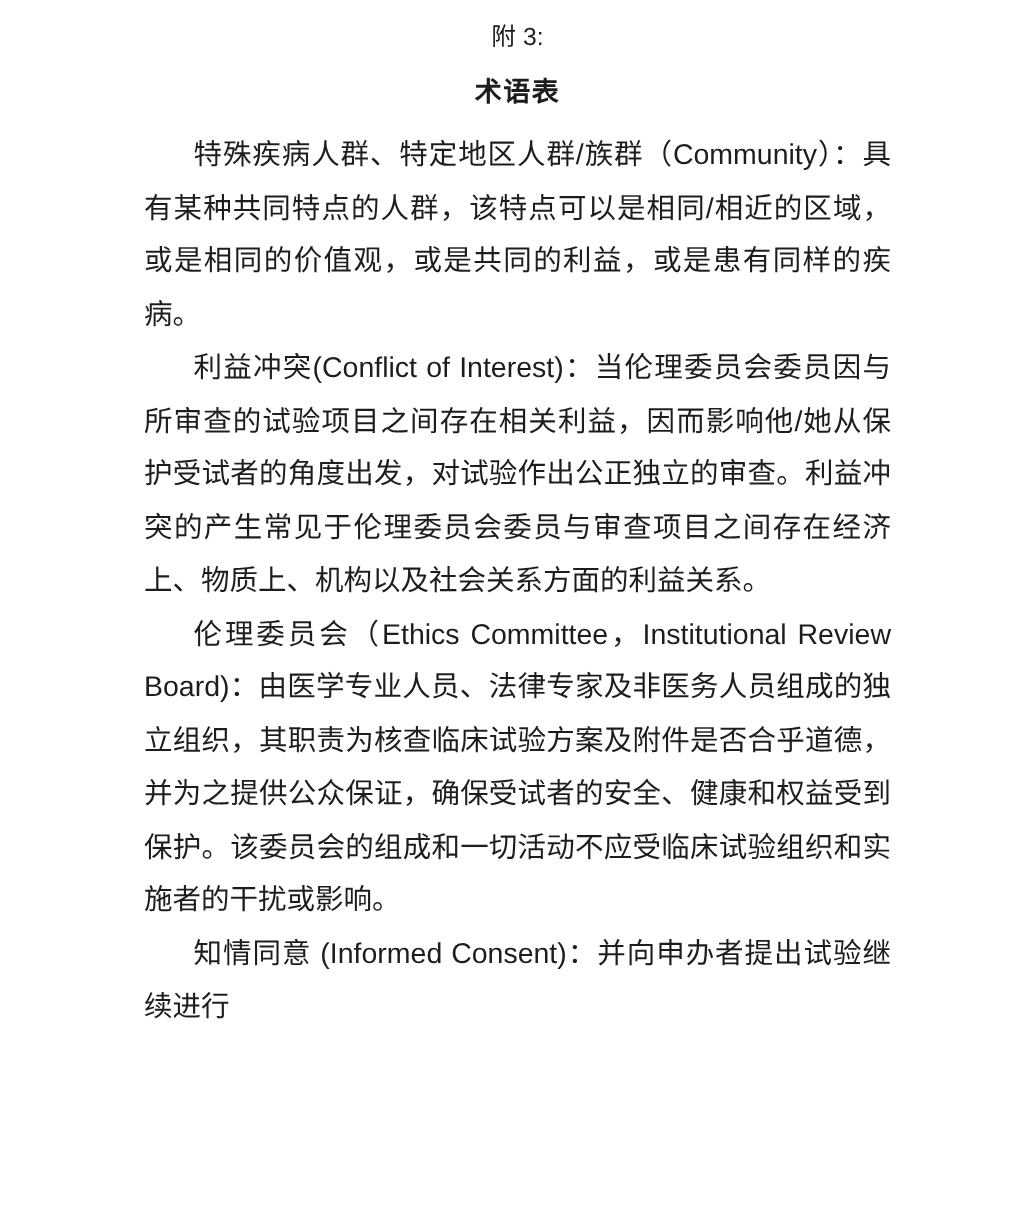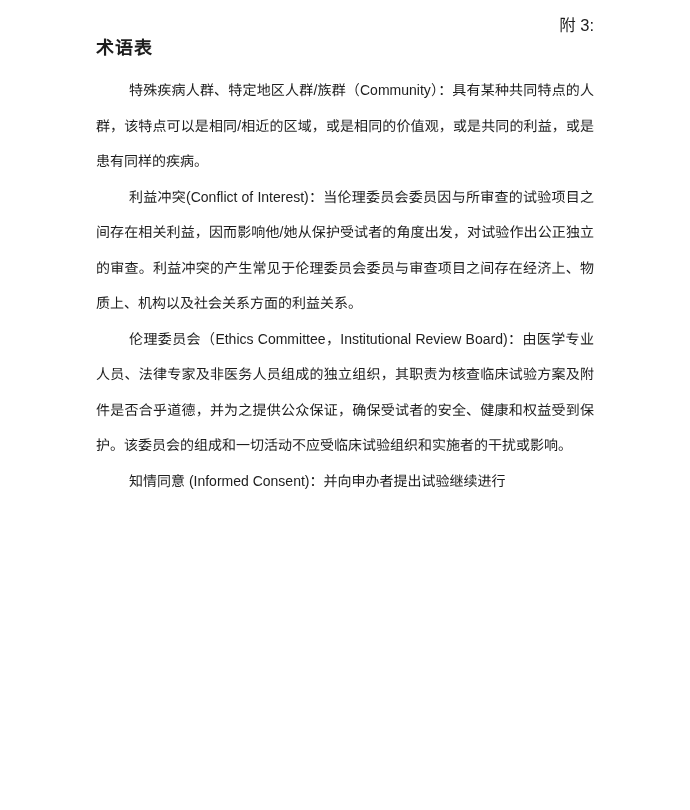--- a/index.html
+++ b/index.html
@@ -18,34 +18,35 @@
     box-sizing: border-box;
     width: 690px;
     height: 810px;
     padding: 14px 96px 0 96px;
     background: #ffffff;
     overflow: hidden;
   }
   .appendix-label {
     font-size: 16.5px;
     line-height: 22px;
-    text-align: right;
+    text-align: center;
     white-space: pre;
   }
   .doc-title {
-    margin-top: 0;
+    margin-top: 13px;
     margin-bottom: 13px;
     font-size: 18px;
     font-weight: 700;
     line-height: 24px;
+    text-align: center;
     letter-spacing: 1px;
   }
   .para {
     margin: 0;
-    font-size: 14px;
+    font-size: 19px;
     line-height: 35.5px;
     text-align: justify;
     text-indent: 33px;
     word-break: break-word;
     overflow-wrap: break-word;
   }
 </style>
 </head>
 <body>
 

